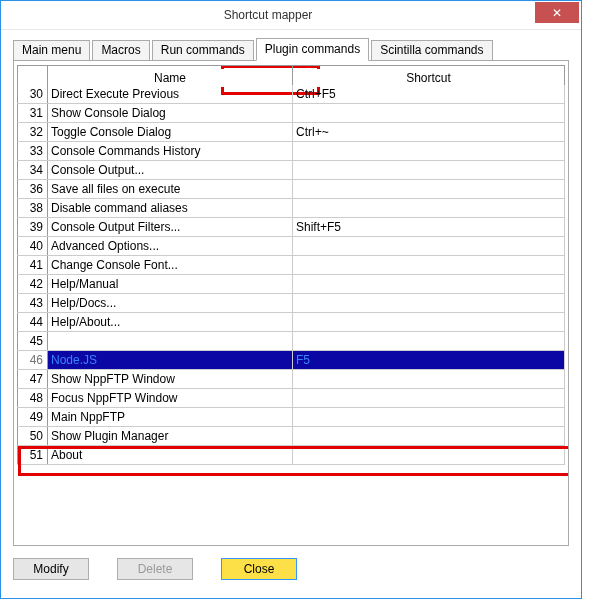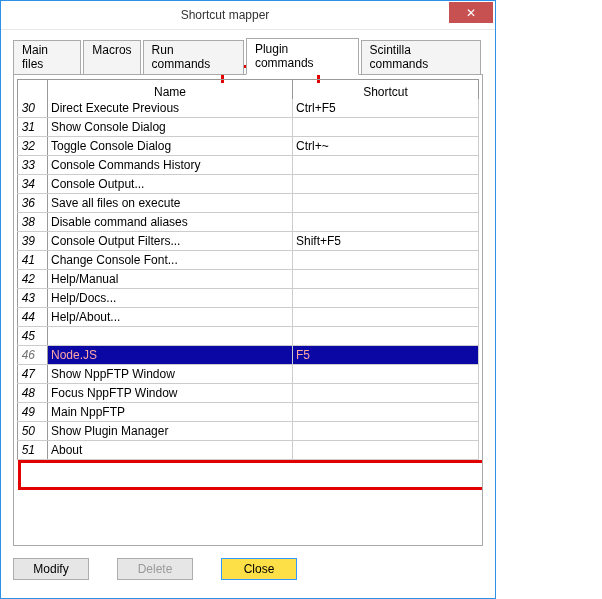--- a/index.html
+++ b/index.html
@@ -6,21 +6,21 @@
   body {
     margin: 0;
     font-family: "Segoe UI", Tahoma, sans-serif;
     font-size: 12px;
     background: #fff;
     width: 602px;
     height: 599px;
     overflow: hidden;
   }
   .window {
-    width: 496px;
+    width: 582px;
     height: 599px;
     border: 1px solid #2b90e7;
     display: flex;
     flex-direction: column;
     background: #fff;
   }
   .titlebar {
     height: 29px;
     background: #fff;
     display: flex;
@@ -120,29 +120,28 @@
   td {
     border: 1px solid #ccc;
     font-size: 12px;
     padding: 1px 3px;
     height: 19px;
     white-space: nowrap;
     overflow: hidden;
   }
   td.rownum {
     text-align: right;
-    padding-right: 12px;
+    padding-right: 4px;
     background: #fff;
     border-left: 1px solid #999;
     border-right: 1px solid #999;
-    font-style: italic;
   }
   tr.selected td.name, tr.selected td.short {
     background: #0a07a5;
-    color: #fca5a5;
+    color: #3b82f6;
   }
   tr.selected td.rownum {
     background: #fff;
     color: #737373;
   }
   .row-highlight {
     position: absolute;
     border: 3px solid #e30000;
     pointer-events: none;
     z-index: 5;
@@ -184,21 +183,21 @@
   <div class="titlebar">
     <div class="title">Shortcut mapper</div>
     <div class="close-btn">
       <span>✕</span>
     </div>
   </div>
 
   <div class="client">
 
     <div class="tabs" id="tabs">
-        <div class="tab inactive">Main files</div>
+        <div class="tab inactive">Main menu</div>
         <div class="tab inactive">Macros</div>
         <div class="tab inactive">Run commands</div>
         <div class="tab active">Plugin commands</div>
         <div class="tab inactive">Scintilla commands</div>
       </div>
 
     <div class="tab-highlight" id="tab-hl" style="left: 220px; top: 35px; width: 99px; height: 30px;"></div>
 
     <div class="grid-area">
       <div class="grid-scroll">
@@ -250,20 +249,25 @@
                 <td class="rownum">38</td>
                 <td class="name">Disable command aliases</td>
                 <td class="short"></td>
               </tr>
               <tr>
                 <td class="rownum">39</td>
                 <td class="name">Console Output Filters...</td>
                 <td class="short">Shift+F5</td>
               </tr>
               <tr>
+                <td class="rownum">40</td>
+                <td class="name">Advanced Options...</td>
+                <td class="short"></td>
+              </tr>
+              <tr>
                 <td class="rownum">41</td>
                 <td class="name">Change Console Font...</td>
                 <td class="short"></td>
               </tr>
               <tr>
                 <td class="rownum">42</td>
                 <td class="name">Help/Manual</td>
                 <td class="short"></td>
               </tr>
               <tr>

